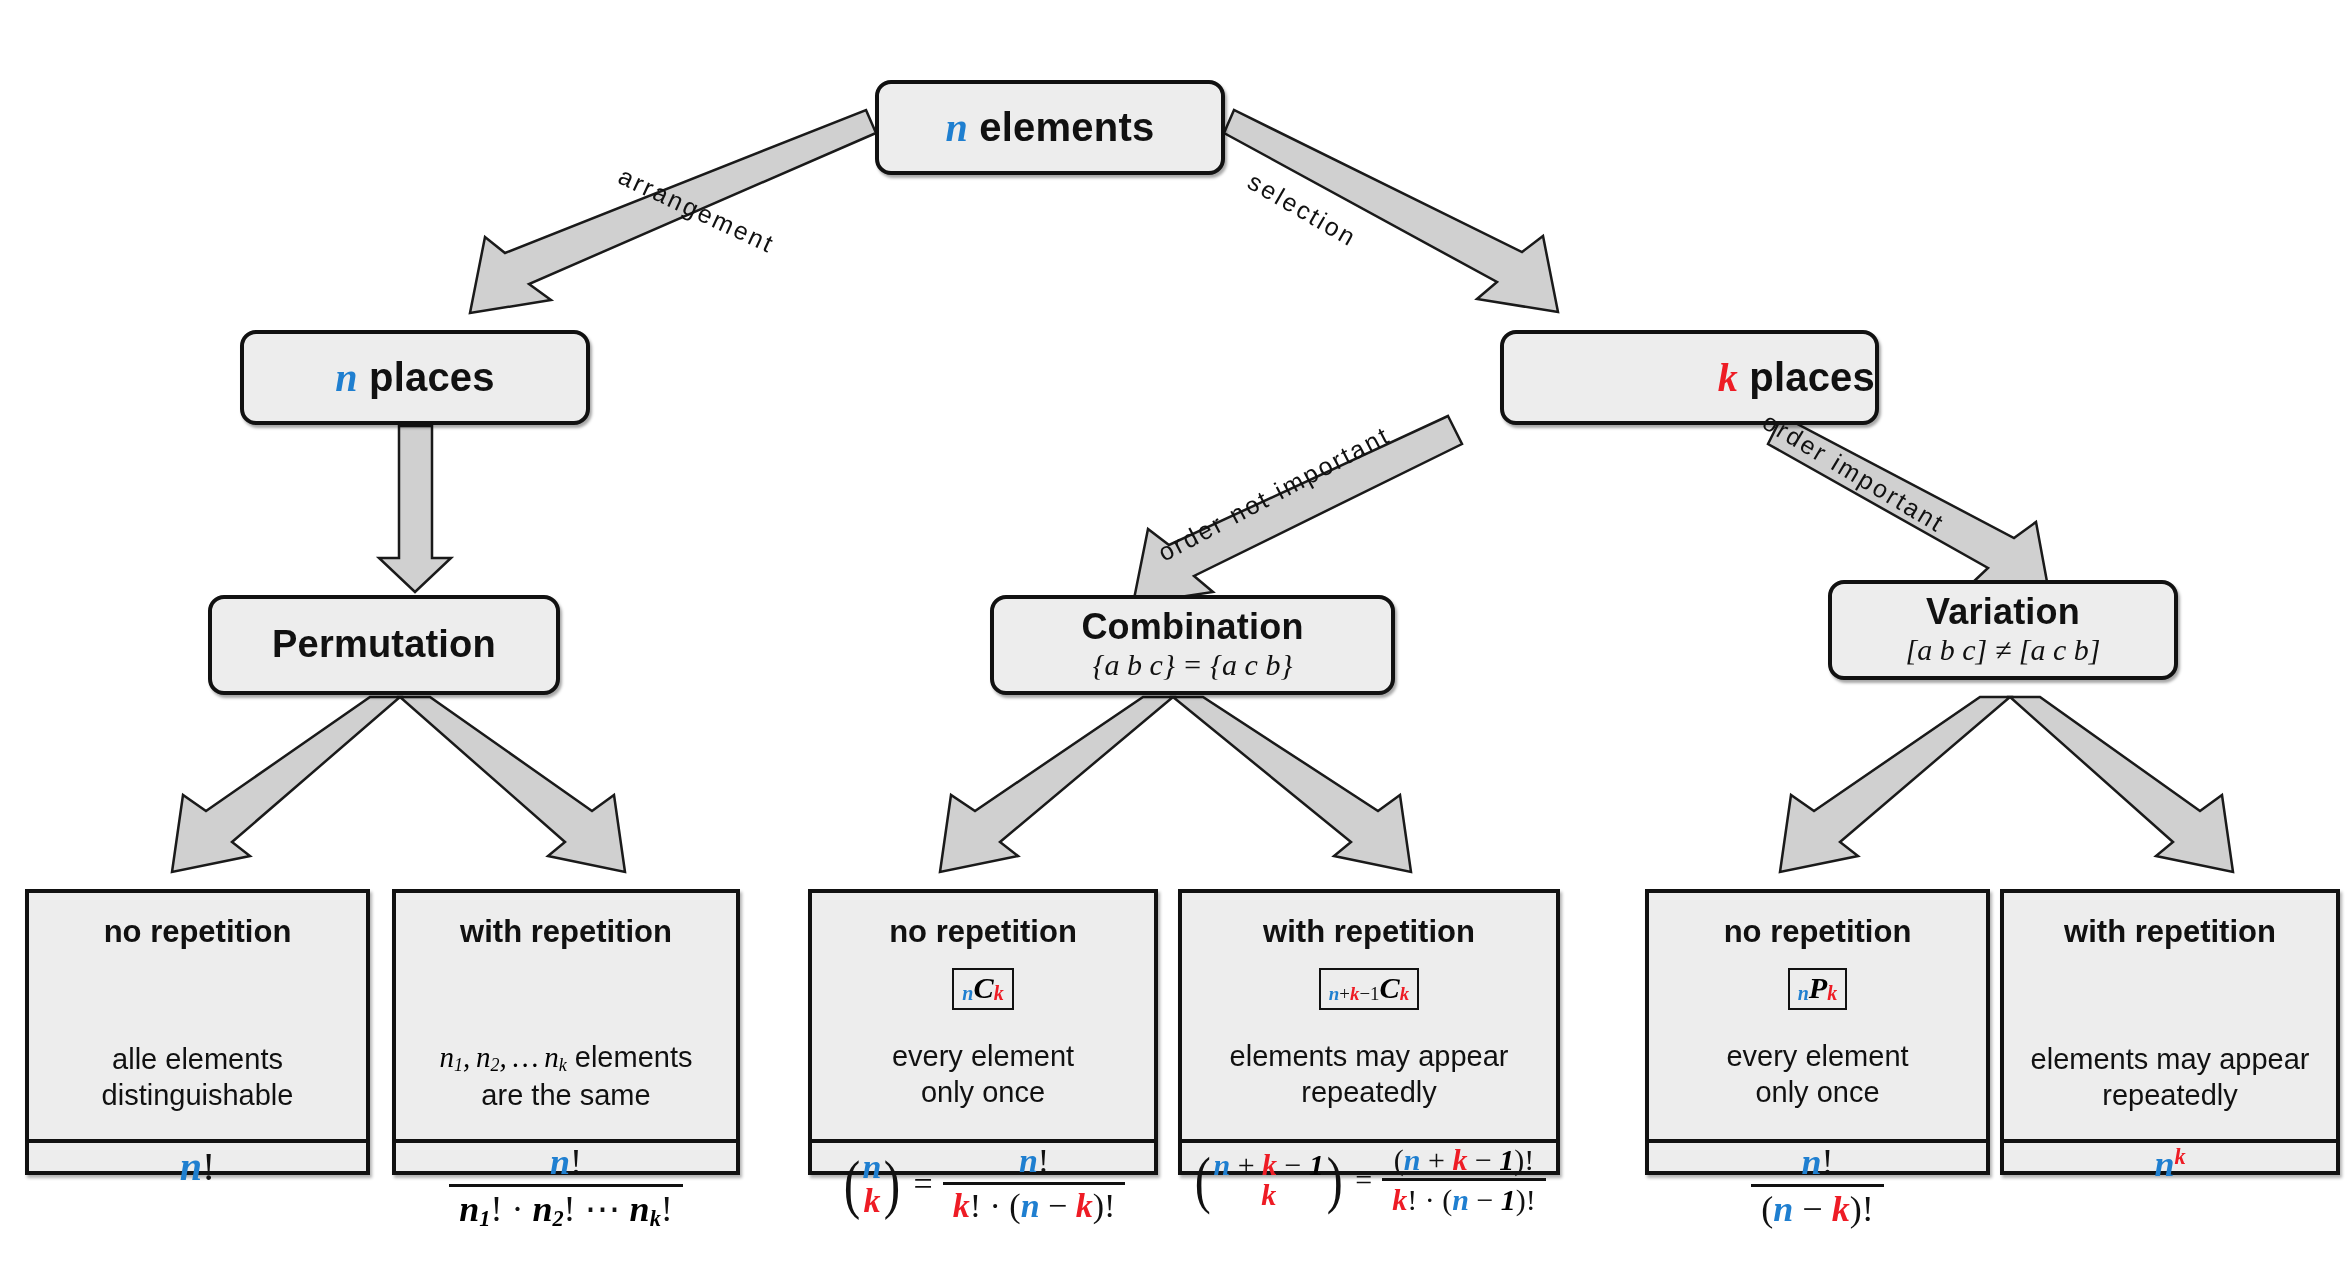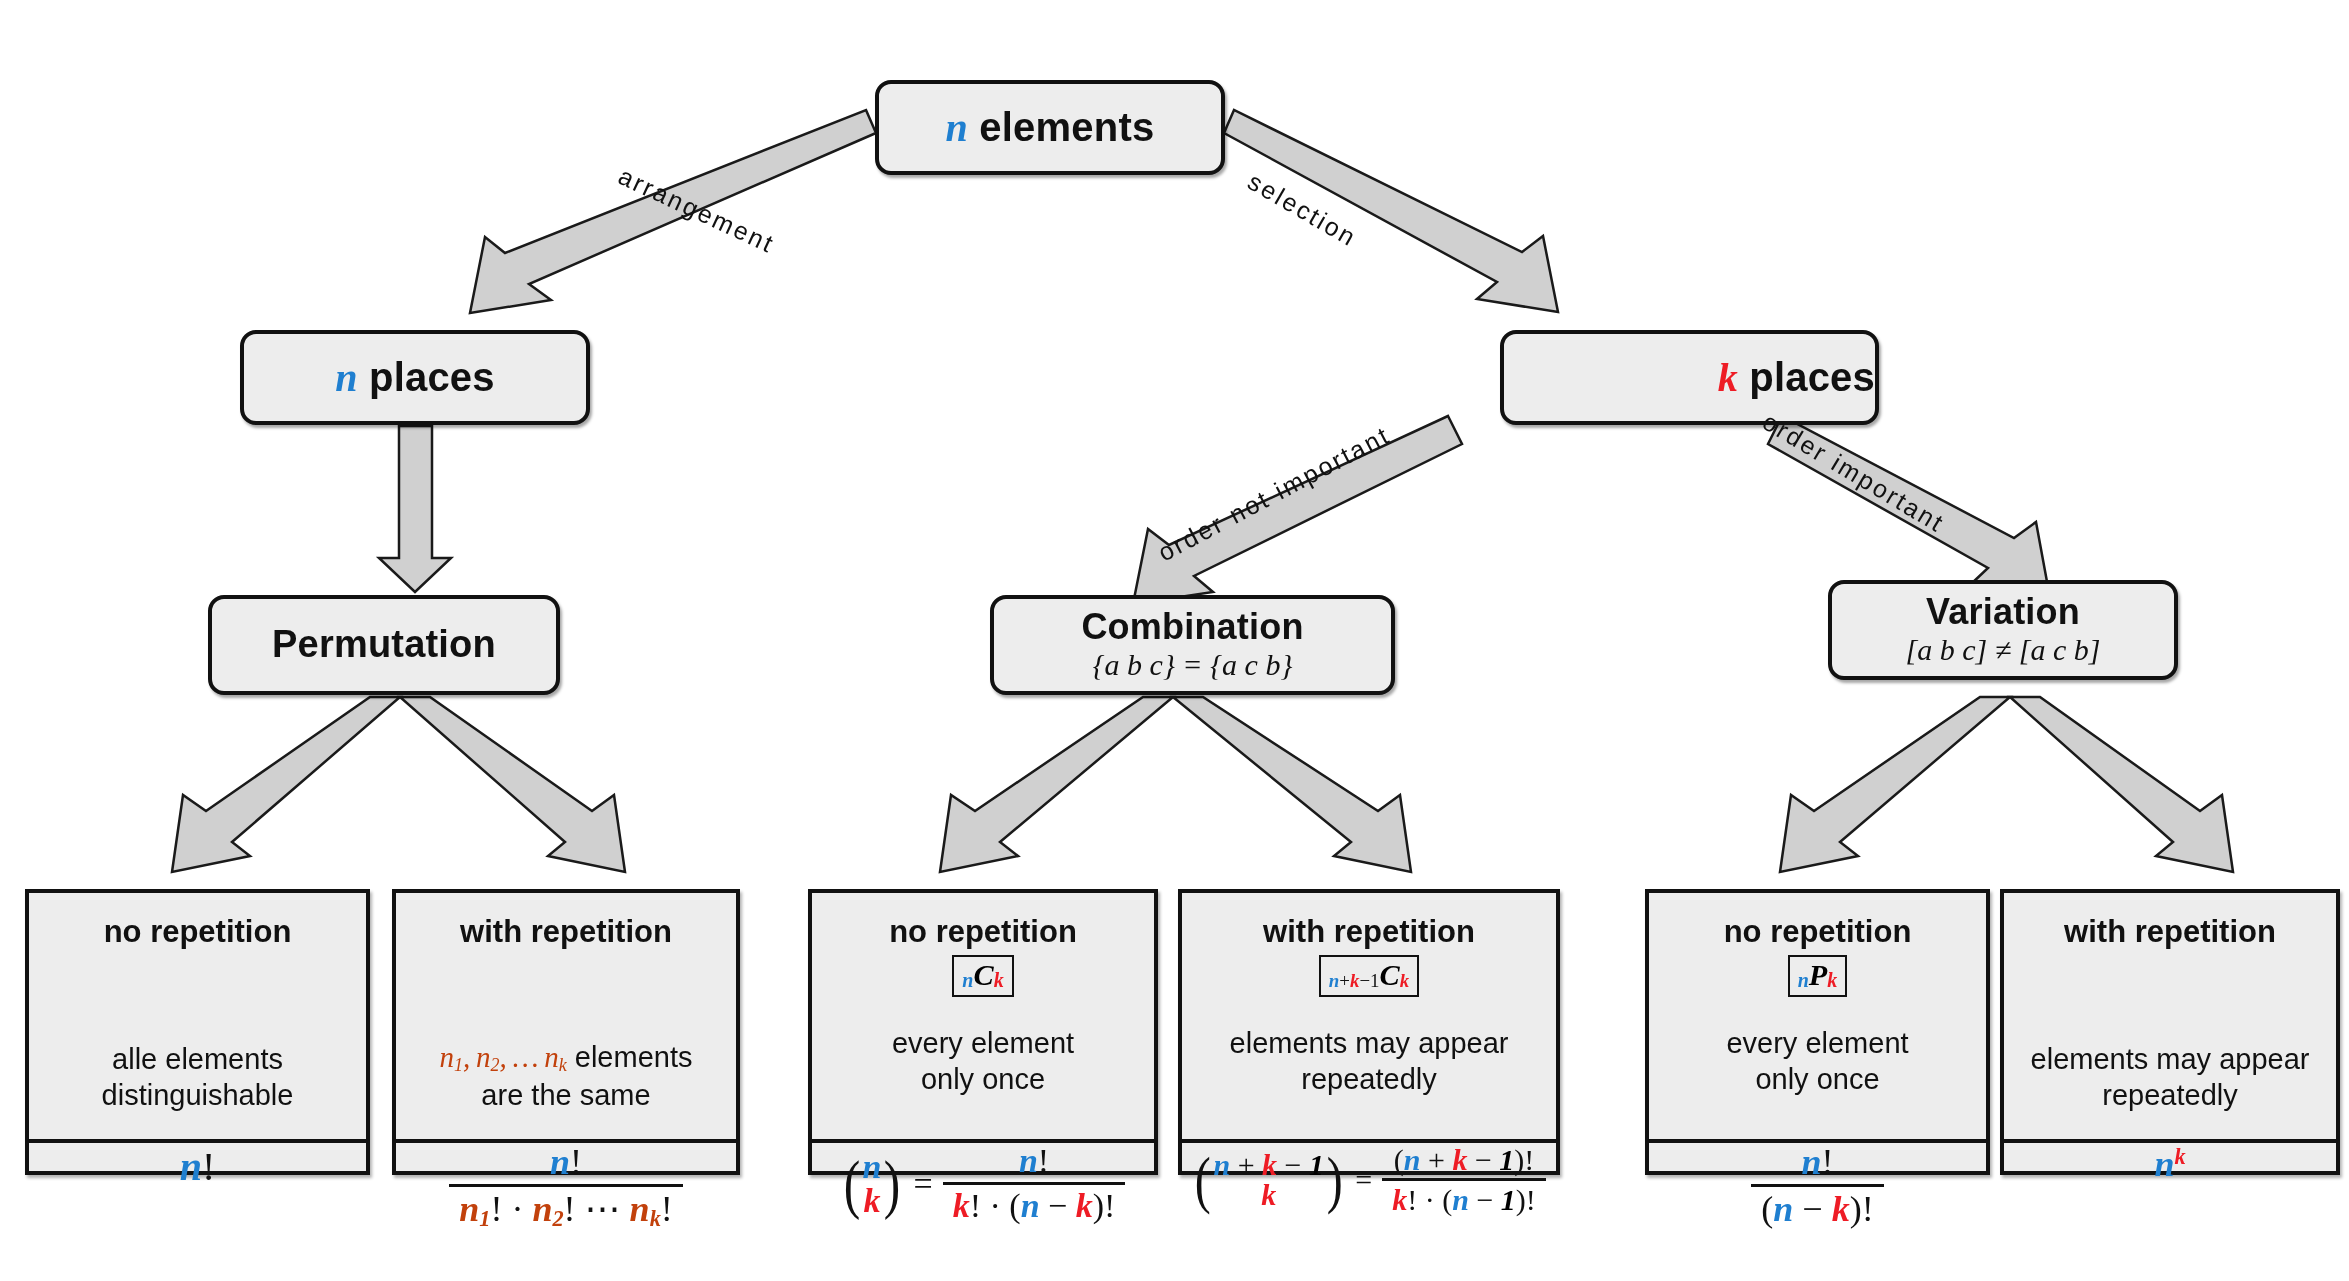--- a/index.html
+++ b/index.html
@@ -64,21 +64,21 @@
   .leaf .upper{
     flex:0 0 250px;
     display:flex;flex-direction:column;align-items:center;
     padding-top:22px;
     box-sizing:border-box;
     border-bottom:4px solid #111;
     position:relative;
   }
   .leaf .head{font-size:31px;font-weight:bold;color:#111;line-height:1.1;}
   .leaf .notation{
-    margin-top:6px;
+    margin-top:19px;
     border:2px solid #111;
     background:#ededed;
     padding:1px 8px 2px 8px;
     font-family:"Liberation Serif",serif;
     font-size:27px;
     line-height:1.15;
     display:inline-block;
   }
   .leaf .desc{
     margin-top:auto;margin-bottom:26px;
@@ -98,21 +98,21 @@
   #lf5{left:1645px;width:345px;}
   #lf6{left:2000px;width:340px;}
 
   
   .leaf.hasnote .desc{margin-bottom:20px;margin-top:28px;}
 
   
   .m{font-family:"Liberation Serif",serif;font-style:italic;font-weight:bold;}
   .mn{color:#1f7fd0;}      
   .mk{color:#ee1c25;}      
-  .mg{color:#c2410c;}      
+  .mg{color:#000000;}      
   .up{font-style:normal;font-weight:normal;color:#111;}
   .bang{font-family:"Liberation Serif",serif;font-style:normal;color:#111;font-weight:normal;}
 
   sub{font-size:.62em;vertical-align:-.22em;}
   sup{font-size:.62em;vertical-align:.55em;}
 
   .frac{display:inline-flex;flex-direction:column;align-items:center;vertical-align:middle;line-height:1.08;}
   .frac .num{padding:0 10px 2px 10px;}
   .frac .den{padding:3px 10px 0 10px;border-top:3px solid #111;}
   .eqrow{display:flex;align-items:center;justify-content:center;gap:10px;white-space:nowrap;}

